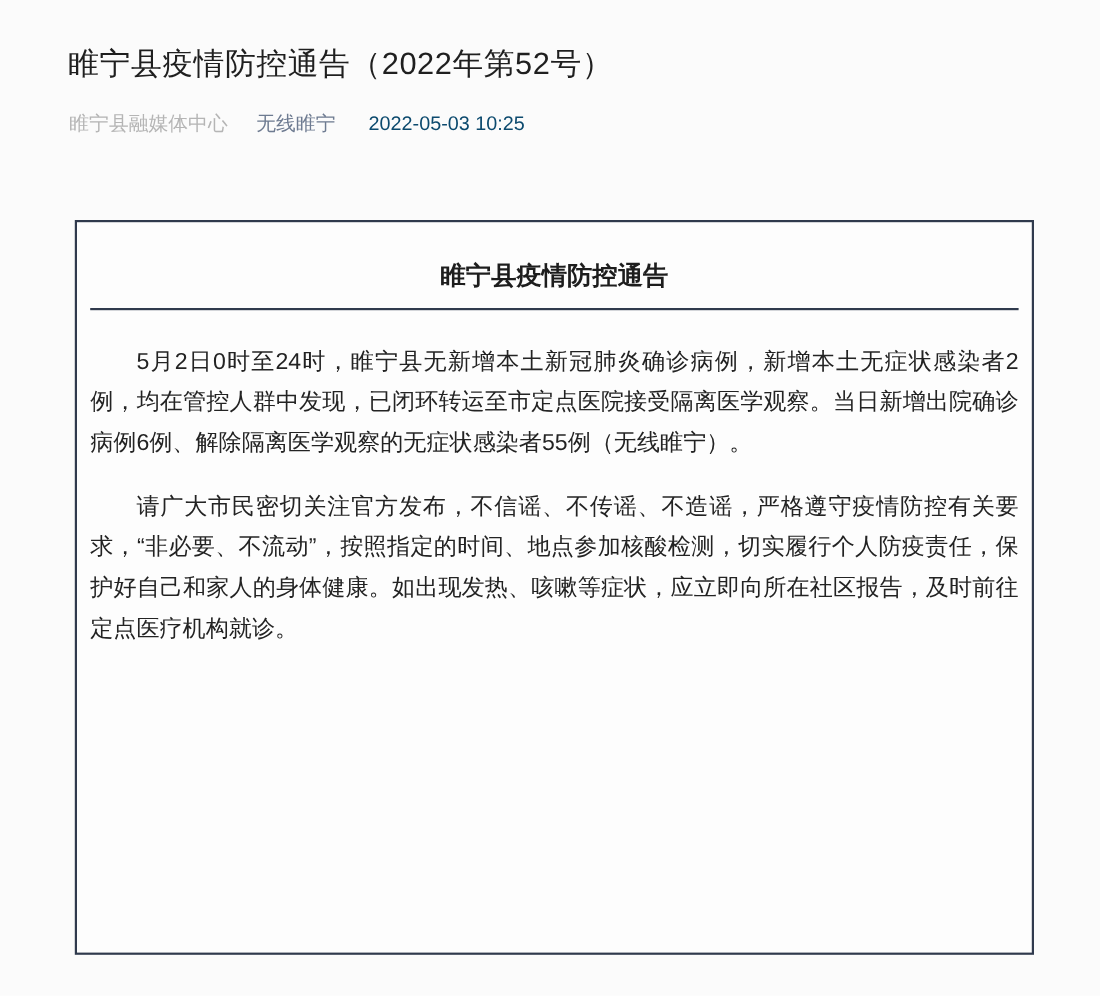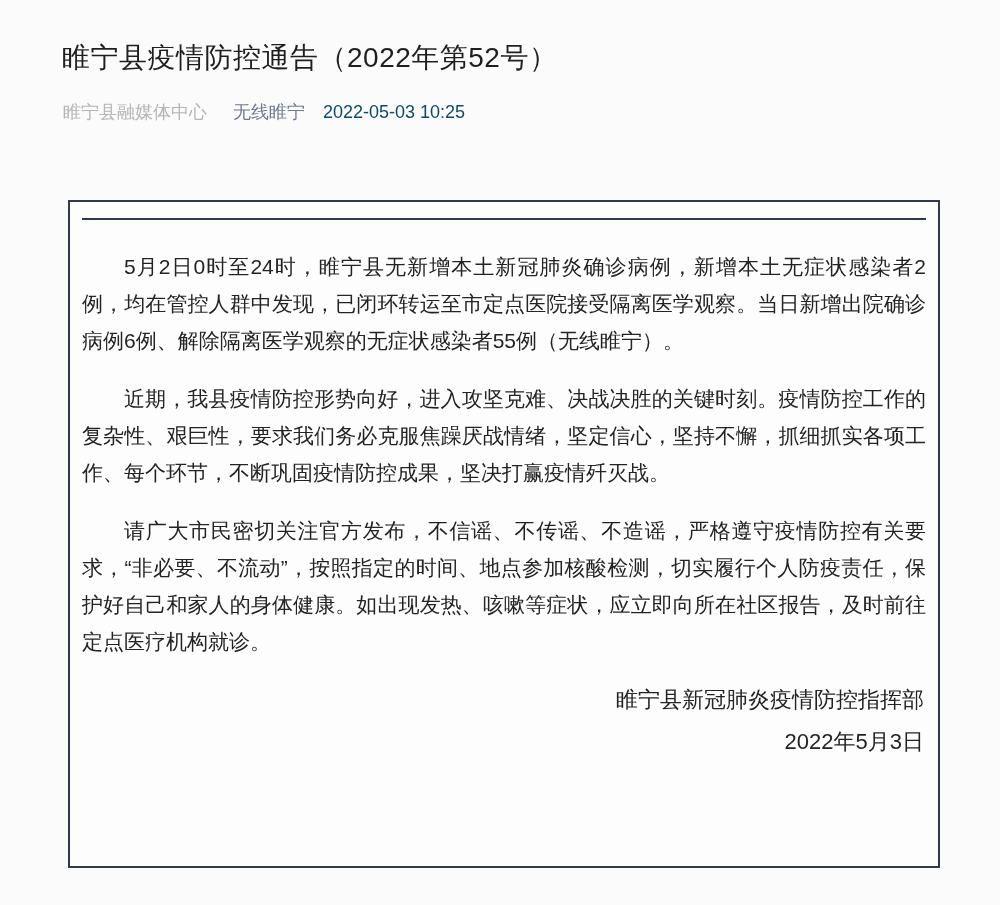--- a/index.html
+++ b/index.html
@@ -30,21 +30,21 @@
   }
   .article-meta {
     position: absolute;
     left: 63px;
     top: 100px;
     font-size: 18px;
     line-height: 24px;
     white-space: nowrap;
   }
   .meta-source { color: #b5b5b5; margin-right: 26px; }
-  .meta-account { color: #6e7b91; margin-right: 18px; cursor: pointer; }
+  .meta-account { color: #6e7b91; margin-right: 30px; cursor: pointer; }
   .meta-time { color: #0c4a6e; }
 
   
   .notice-box {
     position: absolute;
     left: 68px;
     top: 200px;
     width: 872px;
     height: 668px;
     border: 2px solid #303a4d;
@@ -90,26 +90,22 @@
 
 <div class="article-header">
   <h1 class="article-title">睢宁县疫情防控通告（2022年第52号）</h1>
 </div>
 
 <div class="article-meta">
   <span class="meta-source">睢宁县融媒体中心</span><span class="meta-account">无线睢宁</span><span class="meta-time">2022-05-03 10:25</span>
 </div>
 
 <div class="notice-box">
+  <div class="notice-title line1">睢宁县疫情防控通告</div>
 
   <hr class="notice-divider">
 
   <div class="notice-body">
     <p class="first">5月2日0时至24时，睢宁县无新增本土新冠肺炎确诊病例，新增本土无症状感染者2例，均在管控人群中发现，已闭环转运至市定点医院接受隔离医学观察。当日新增出院确诊病例6例、解除隔离医学观察的无症状感染者55例（无线睢宁）。</p>
-    <p>近期，我县疫情防控形势向好，进入攻坚克难、决战决胜的关键时刻。疫情防控工作的复杂性、艰巨性，要求我们务必克服焦躁厌战情绪，坚定信心，坚持不懈，抓细抓实各项工作、每个环节，不断巩固疫情防控成果，坚决打赢疫情歼灭战。</p>
     <p>请广大市民密切关注官方发布，不信谣、不传谣、不造谣，严格遵守疫情防控有关要求，“非必要、不流动”，按照指定的时间、地点参加核酸检测，切实履行个人防疫责任，保护好自己和家人的身体健康。如出现发热、咳嗽等症状，应立即向所在社区报告，及时前往定点医疗机构就诊。</p>
   </div>
 
-  <div class="notice-sign">
-    <div>睢宁县新冠肺炎疫情防控指挥部</div>
-    <div>2022年5月3日</div>
-  </div>
 </div>
 
 </body></html>

